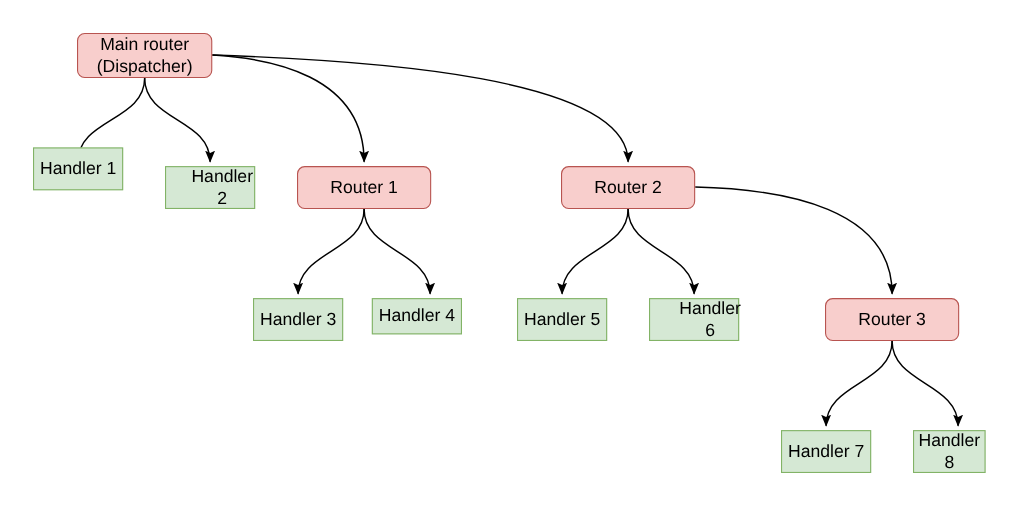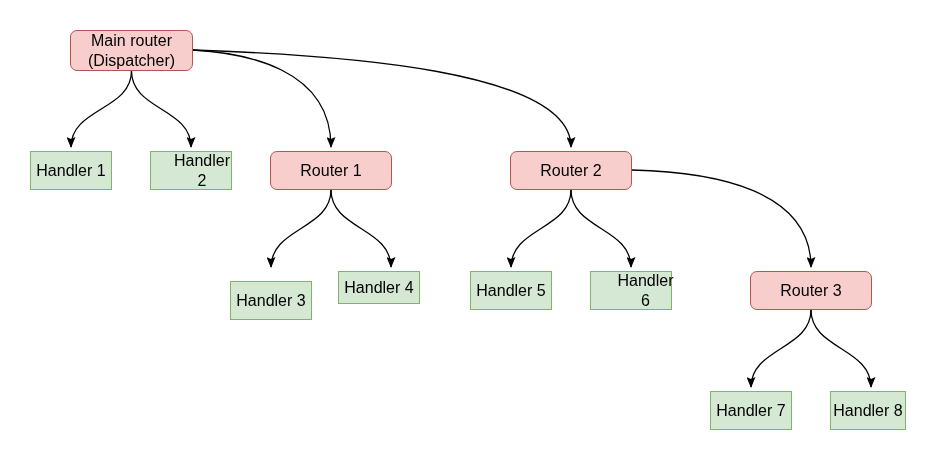--- a/index.html
+++ b/index.html
@@ -73,35 +73,35 @@
     <path class="edge" d="M 571 190 C 571 229, 511 228, 511 267" marker-end="url(#arrowhead)"></path>
     <path class="edge" d="M 571 190 C 571 229, 631 228, 631 267" marker-end="url(#arrowhead)"></path>
     <path class="edge" d="M 632 170 C 715 172, 811 190, 811 267" marker-end="url(#arrowhead)"></path>
     <path class="edge" d="M 811 310 C 811 349, 751 348, 751 387" marker-end="url(#arrowhead)"></path>
     <path class="edge" d="M 811 310 C 811 349, 871 348, 871 387" marker-end="url(#arrowhead)"></path>
   </svg>
 
   <div class="node router" style="left:70px;  top:30px;  width:123px; height:41px;">Main router
 (Dispatcher)</div>
 
-  <div class="node handler" style="left:30px;  top:151px; width:82px;  height:39px;">Handler 1</div>
+  <div class="node handler" style="left:30px;  top:134px; width:82px;  height:39px;">Handler 1</div>
 
   <div class="node handler" style="left:150px; top:151px; width:82px;  height:39px;padding-left:22px;">Handler 2</div>
 
   <div class="node router" style="left:270px; top:151px; width:122px; height:39px;">Router 1</div>
 
   <div class="node router" style="left:510px; top:151px; width:122px; height:39px;">Router 2</div>
 
-  <div class="node handler" style="left:230px; top:281px; width:82px;  height:39px;">Handler 3</div>
+  <div class="node handler" style="left:230px; top:271px; width:82px;  height:39px;">Handler 3</div>
 
   <div class="node handler" style="left:338px; top:271px; width:82px;  height:33px;">Handler 4</div>
 
   <div class="node handler" style="left:470px; top:271px; width:82px;  height:39px;">Handler 5</div>
 
   <div class="node handler" style="left:590px; top:271px; width:82px;  height:39px;padding-left:29px;">Handler 6</div>
 
   <div class="node router" style="left:750px; top:271px; width:122px; height:39px;">Router 3</div>
 
   <div class="node handler" style="left:710px; top:391px; width:82px;  height:39px;">Handler 7</div>
 
-  <div class="node handler" style="left:830px; top:391px; width:76px;  height:39px;">Handler 8</div>
+  <div class="node handler" style="left:830px; top:391px; width:66px;  height:39px;">Handler 8</div>
 
 </div>
 
 </body></html>

